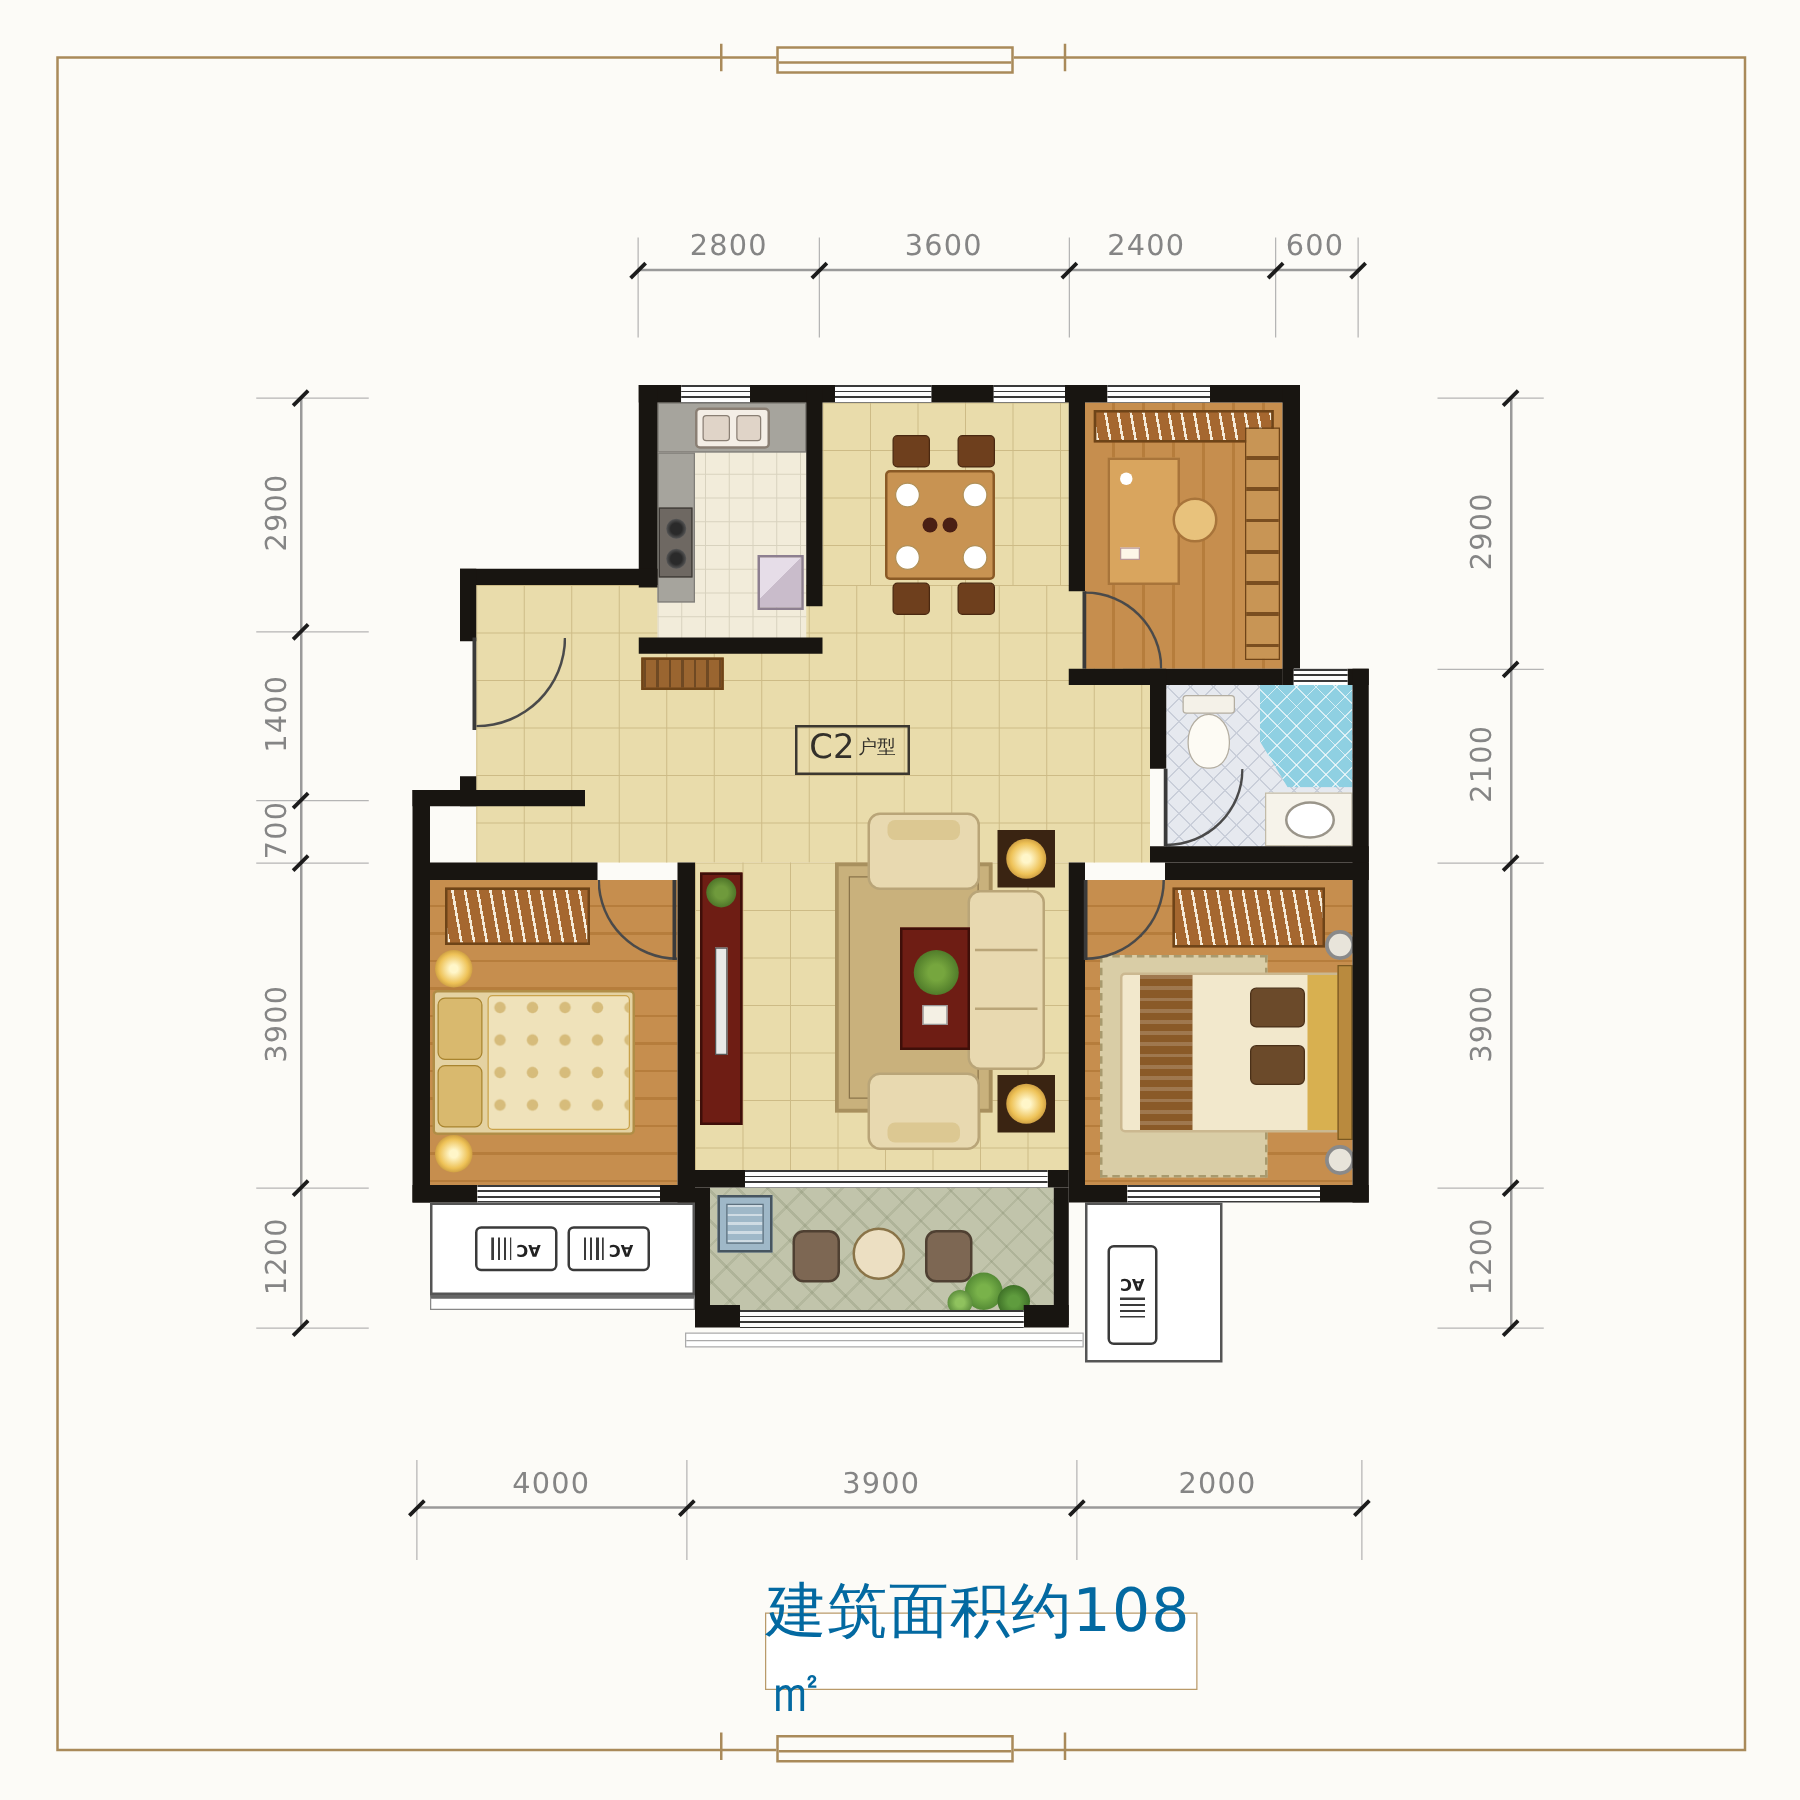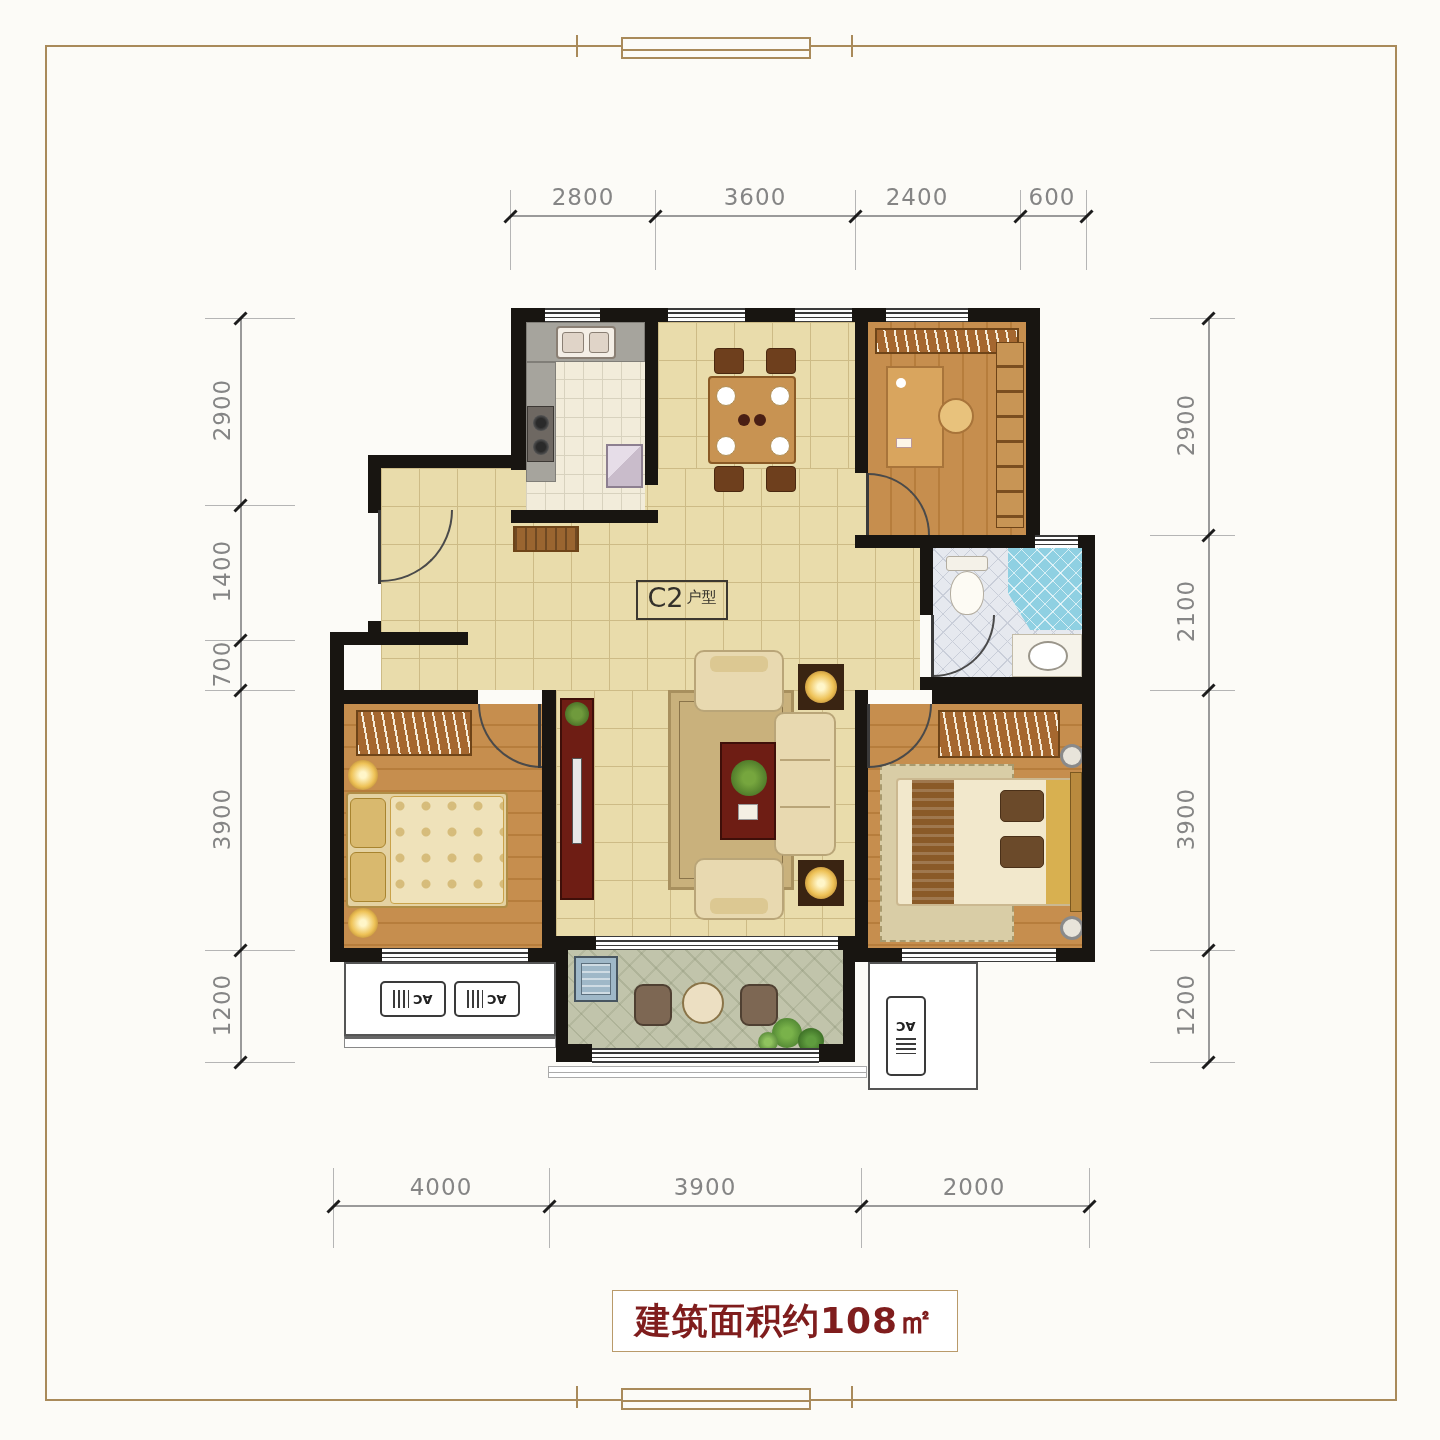--- a/index.html
+++ b/index.html
@@ -330,16 +330,16 @@
   <div class="abs leaf" style="left:538px;top:704px;width:3px;height:64px;"></div>
   <div class="abs arc arc-br" style="left:868px;top:704px;width:64px;height:64px;"></div>
   <div class="abs leaf" style="left:867px;top:704px;width:3px;height:64px;"></div>
 
   <div class="abs c2box" style="left:636px;top:580px;width:88px;height:36px;">
     <span style="font-size:27px;">C2</span>
     <span style="font-size:15px;margin-left:3px;margin-top:6px;">户型</span>
   </div>
 
   <div class="abs tbar" style="left:612px;top:1290px;width:346px;height:62px;background:#ffffff;">
-    <span style="font-size:36px;font-weight:700;color:#7f1d1d;letter-spacing:1px;">建筑面积约108㎡</span>
+    <span style="font-size:48px;font-weight:400;color:#0369a1;letter-spacing:1px;">建筑面积约108㎡</span>
   </div>
 
 </div>
 
 </body></html>

